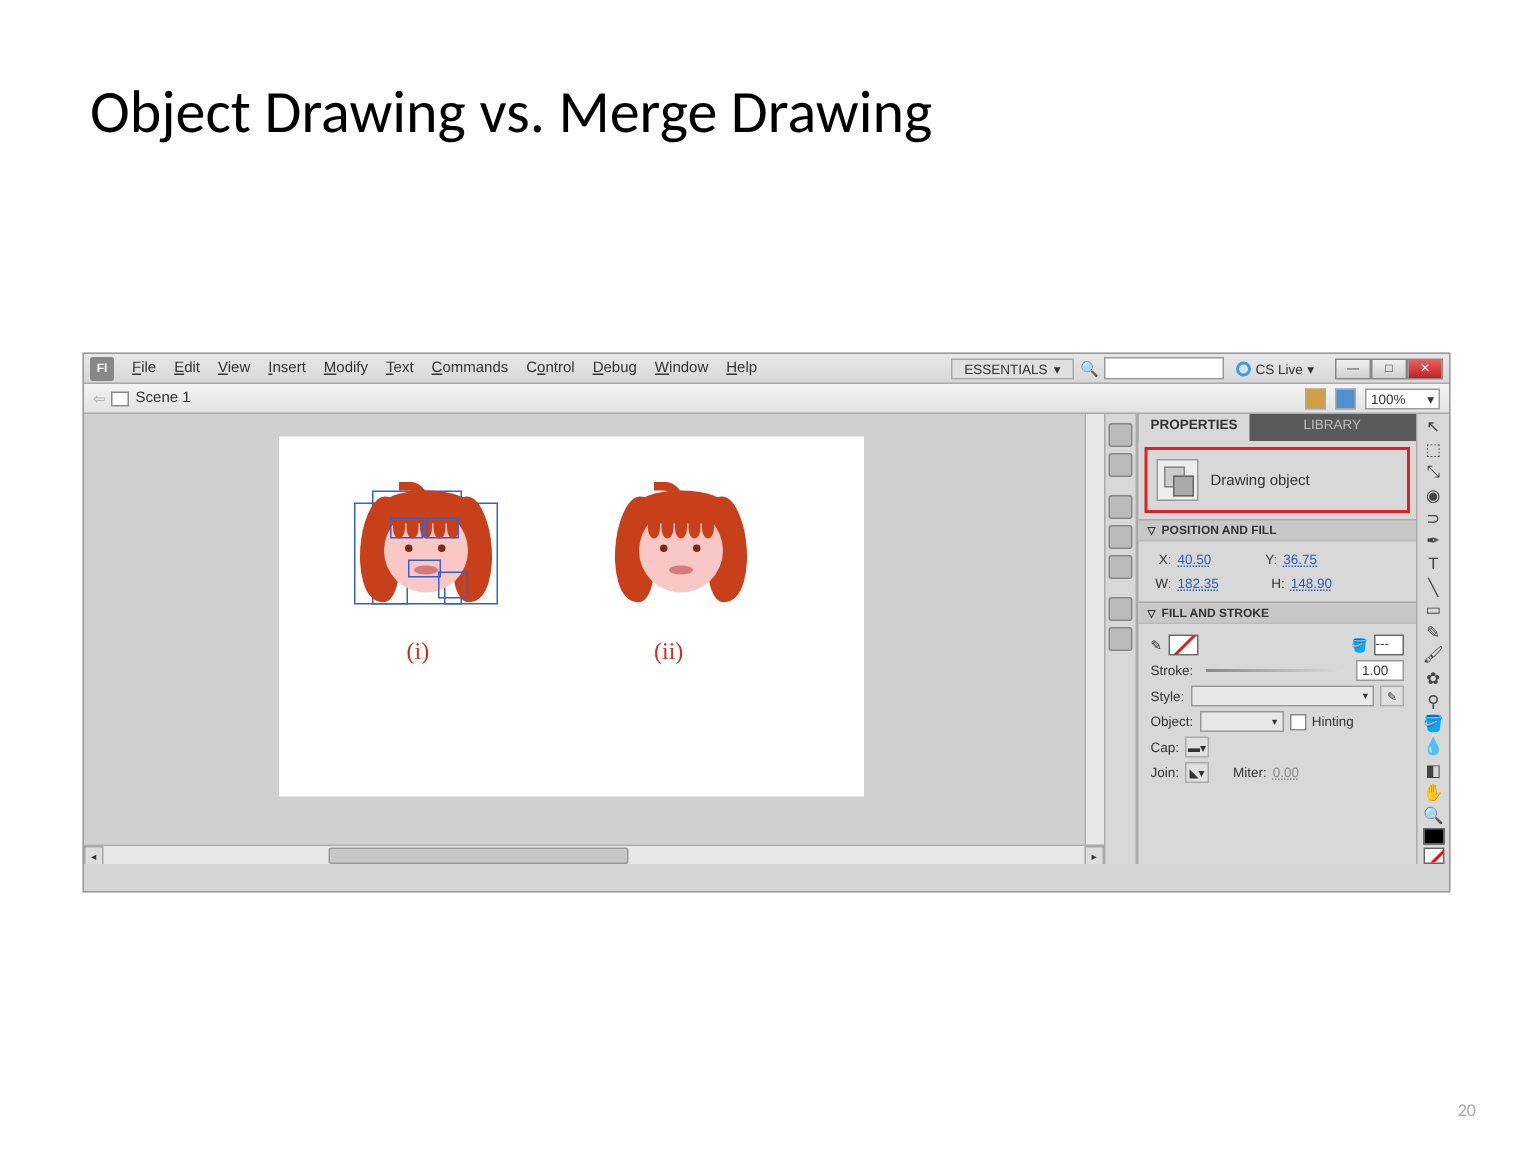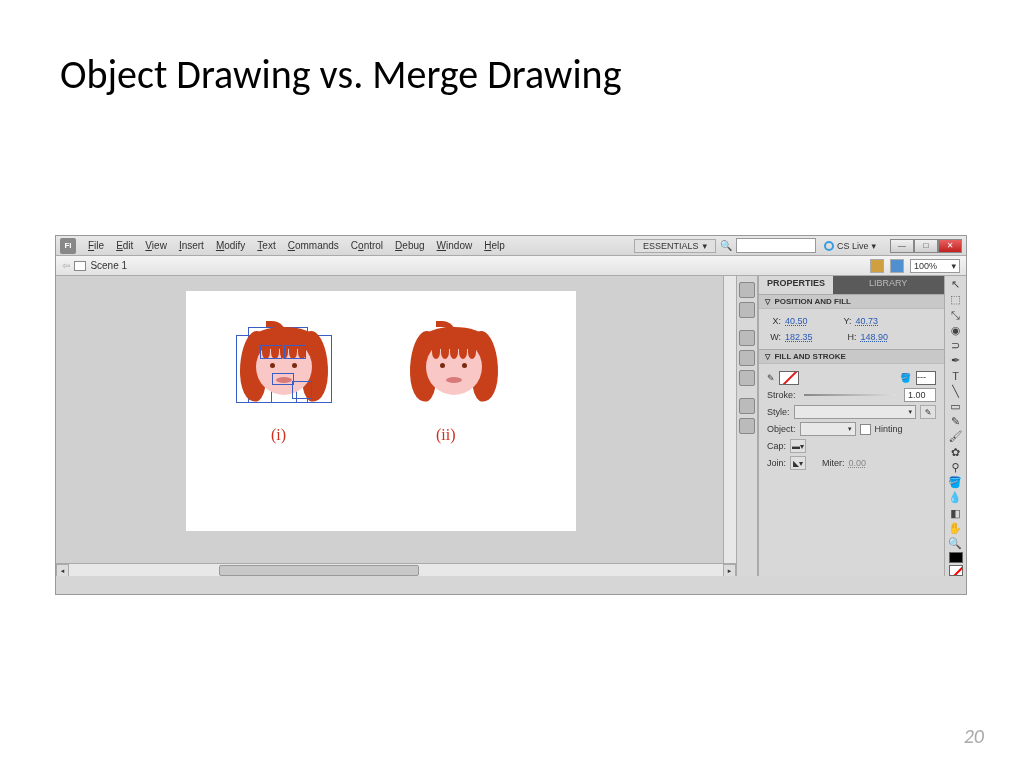--- a/index.html
+++ b/index.html
@@ -1,18 +1,18 @@
 <!DOCTYPE html>
 <html><head>
 <meta charset="utf-8">
 <style>
 * { box-sizing: border-box; margin: 0; padding: 0; }
 body { width: 1024px; height: 768px; background: #fff; font-family: Calibri, Arial, sans-serif; position: relative; overflow: hidden; }
 .slide-title { font-size: 40px; font-weight: 400; color: #000; padding: 50px 60px 20px 60px; }
-.page-num { position: absolute; bottom: 20px; right: 40px; color: #aaa; font-size: 20px; font-style: italic; }
+.page-num { position: absolute; bottom: 20px; right: 40px; color: #aaa; font-size: 12px; }
 .app { position: absolute; left: 55px; top: 235px; width: 912px; height: 360px; border: 1px solid #999; background: #d6d6d6; font-family: Tahoma, Arial, sans-serif; font-size: 10px; color: #333; }
 
 
 .menubar { height: 20px; background: linear-gradient(#e8e8e8,#d8d8d8); border-bottom: 1px solid #aaa; display: flex; align-items: center; padding: 0 4px; }
 .app-logo { width: 16px; height: 16px; background: #888; color: #fff; display: flex; align-items: center; justify-content: center; font-size: 8px; font-weight: bold; border-radius: 2px; margin-right: 6px; }
 .menu-item { padding: 0 6px; cursor: default; }
 .menu-item u { text-decoration: underline; }
 .top-right { margin-left: auto; display: flex; align-items: center; gap: 4px; }
 .workspace-btn { background: #e0e0e0; border: 1px solid #aaa; padding: 1px 8px; display: flex; align-items: center; gap: 4px; font-size: 9px; }
 .search-box { width: 80px; height: 15px; background: #fff; border: 1px solid #999; }
@@ -230,33 +230,37 @@
         <div class="dock-icon"></div>
       </div>
     </div>
 
     <div class="props">
       <div class="panel-tabs">
         <div class="panel-tab active">PROPERTIES</div>
         <div class="panel-tab">LIBRARY</div>
         <div class="panel-menu">▤</div>
       </div>
+      <div class="obj-header">
+        <div class="obj-icon"></div>
+        <span>Drawing object</span>
+      </div>
       <div class="section-hdr">
           <span class="twisty">▽</span>
           <span>POSITION AND FILL</span>
         </div>
       <div class="section-body">
         <div class="prop-pair">
           <div class="prop-row">
               <span class="prop-label">X:</span>
               <span class="prop-val">40.50</span>
             </div>
           <div class="prop-row">
               <span class="prop-label">Y:</span>
-              <span class="prop-val">40.73</span>
+              <span class="prop-val">36.75</span>
             </div>
         </div>
         <div class="prop-pair">
           <div class="prop-row">
               <span class="prop-label">W:</span>
               <span class="prop-val">182.35</span>
             </div>
           <div class="prop-row">
               <span class="prop-label">H:</span>
               <span class="prop-val">148.90</span>

